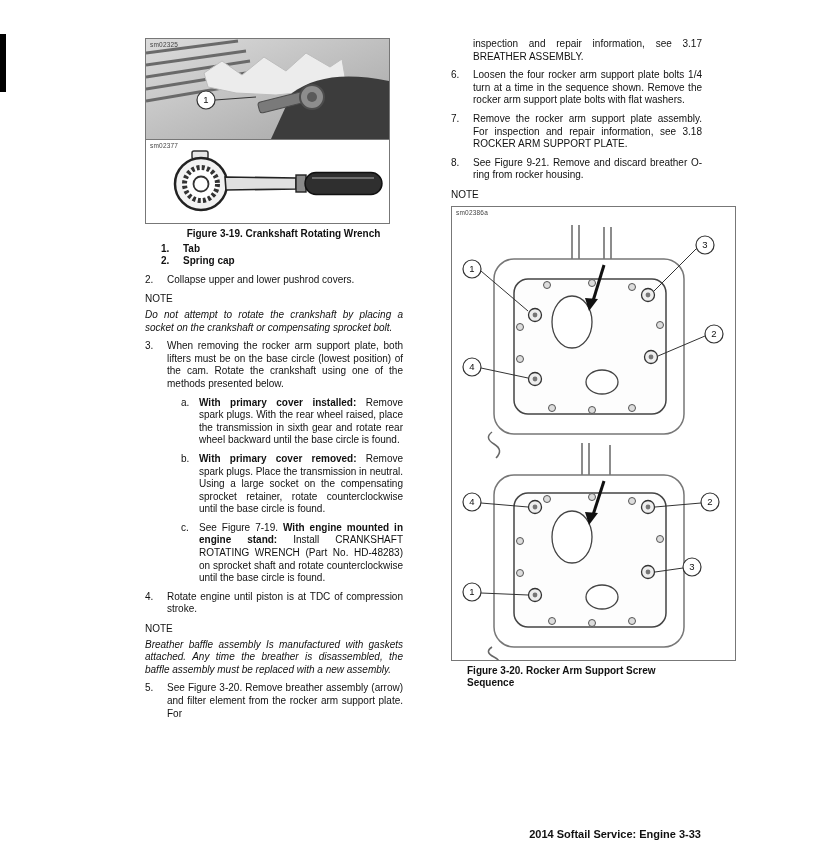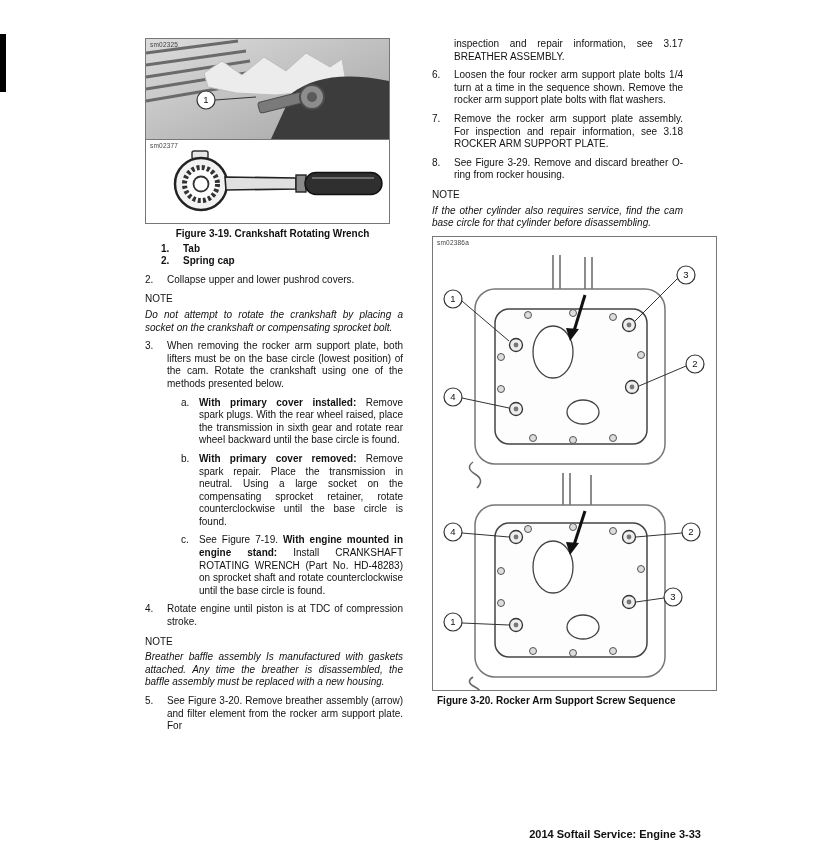--- a/index.html
+++ b/index.html
@@ -5,28 +5,28 @@
   * { margin:0; padding:0; box-sizing:border-box; }
   html,body { background:#ffffff; }
   body {
     width:823px; height:864px; position:relative; overflow:hidden;
     font-family:"Liberation Sans", sans-serif; color:#111;
   }
   .scan-mark { position:absolute; left:0; top:34px; width:6px; height:58px; background:#000; }
 
   .col { position:absolute; font-size:10px; line-height:1.26; }
   .col-left  { left:145px; top:38px; width:258px; }
-  .col-right { left:396px; top:38px; width:287px;padding-left:36px; }
+  .col-right { left:415px; top:38px; width:287px;padding-left:36px; }
 
   .figbox { border:1px solid #777; background:#fff; position:relative; width:245px; }
   .figbox + .figbox { margin-top:-1px; }
   .imglabel { position:absolute; top:2px; left:4px; font-size:6.5px; color:#444; letter-spacing:0.2px; }
   .figbox svg { display:block; }
 
-  .figcap { font-weight:bold; font-size:10px; margin:4px 0 2px 5px; }
+  .figcap { font-weight:bold; font-size:10px; margin:4px 0 2px 16px; }
   .figcap.center { text-align:center; width:245px; }
 
   .legend { font-weight:bold; font-size:10px; margin:1px 0 6px 16px; }
   .legend .row { display:flex; }
   .legend .n { width:22px; flex:0 0 22px; }
 
   .step { display:flex; margin:0 0 6px 0; }
   .step .num { flex:0 0 22px; }
   .step .body { flex:1; text-align:justify; }
 
@@ -132,35 +132,35 @@
     <span class="body">When removing the rocker arm support plate, both lifters must be on the base circle (lowest position) of the cam. Rotate the crankshaft using one of the methods presented below.</span>
   </div>
 
   <div class="sub">
     <span class="num">a.</span>
     <span class="body"><b>With primary cover installed:</b><span> Remove spark plugs. With the rear wheel raised, place the transmission in sixth gear and rotate rear wheel backward until the base circle is found.</span></span>
   </div>
 
   <div class="sub">
     <span class="num">b.</span>
-    <span class="body"><b>With primary cover removed:</b><span> Remove spark repair. Place the transmission in neutral. Using a large socket on the compensating sprocket retainer, rotate counterclockwise until the base circle is found.</span></span>
+    <span class="body"><b>With primary cover removed:</b><span> Remove spark plugs. Place the transmission in neutral. Using a large socket on the compensating sprocket retainer, rotate counterclockwise until the base circle is found.</span></span>
   </div>
 
   <div class="sub">
     <span class="num">c.</span>
     <span class="body"><span>See Figure 7-19. </span><b>With engine mounted in engine stand:</b><span> Install CRANKSHAFT ROTATING WRENCH (Part No. HD-48283) on sprocket shaft and rotate counterclockwise until the base circle is found.</span></span>
   </div>
 
   <div class="step">
     <span class="num">4.</span>
     <span class="body">Rotate engine until piston is at TDC of compression stroke.</span>
   </div>
 
   <div class="note-title">NOTE</div>
-  <div class="note-body"><span>Breather baffle assembly Is manufactured with gaskets attached. Any time the breather is disassembled, the baffle assembly must be replaced with a </span><b>new</b><span> housing.</span></div>
+  <div class="note-body"><span>Breather baffle assembly Is manufactured with gaskets attached. Any time the breather is disassembled, the baffle assembly must be replaced with a </span><b>new</b><span> assembly.</span></div>
 
   <div class="step">
     <span class="num">5.</span>
     <span class="body">See Figure 3-20. Remove breather assembly (arrow) and filter element from the rocker arm support plate. For</span>
   </div>
 
 </div>
 
 <div class="col col-right">
 
@@ -171,25 +171,24 @@
     <span class="body">Loosen the four rocker arm support plate bolts 1/4 turn at a time in the sequence shown. Remove the rocker arm support plate bolts with flat washers.</span>
   </div>
 
   <div class="step">
     <span class="num">7.</span>
     <span class="body">Remove the rocker arm support plate assembly. For inspection and repair information, see 3.18 ROCKER ARM SUPPORT PLATE.</span>
   </div>
 
   <div class="step">
     <span class="num">8.</span>
-    <span class="body">See Figure 3-29. Remove and discard breather O-ring from rocker housing.</span>
+    <span class="body">See Figure 9-21. Remove and discard breather O-ring from rocker housing.</span>
   </div>
 
   <div class="note-title">NOTE</div>
-  <div class="note-body">If the other cylinder also requires service, find the cam base circle for that cylinder before disassembling.</div>
 
   <div class="fig20-box">
     <svg width="283" height="453" viewBox="0 0 283 453">
 
       <g>
         <line class="stud" x1="120" y1="18" x2="120" y2="56"></line>
         <line class="stud" x1="127" y1="18" x2="127" y2="56"></line>
         <line class="stud" x1="152" y1="20" x2="152" y2="60"></line>
         <line class="stud" x1="159" y1="20" x2="159" y2="60"></line>
         <rect class="outline" x="42" y="52" width="190" height="175" rx="20"></rect>

